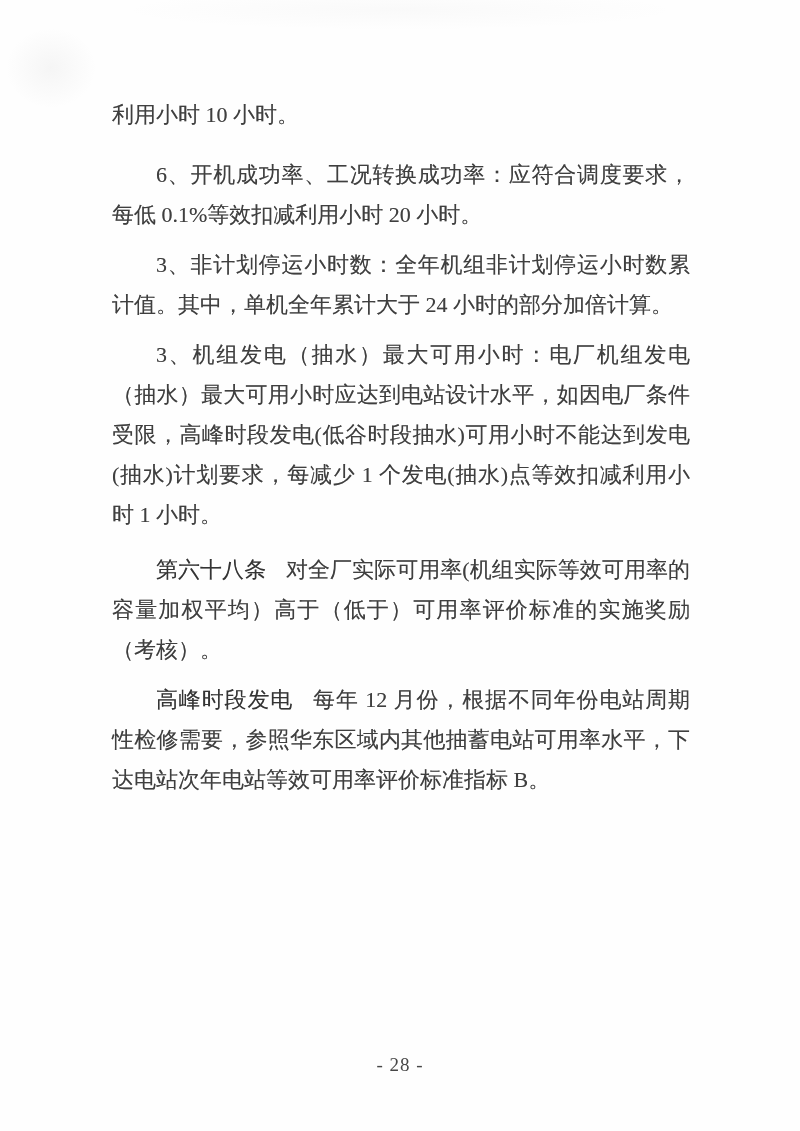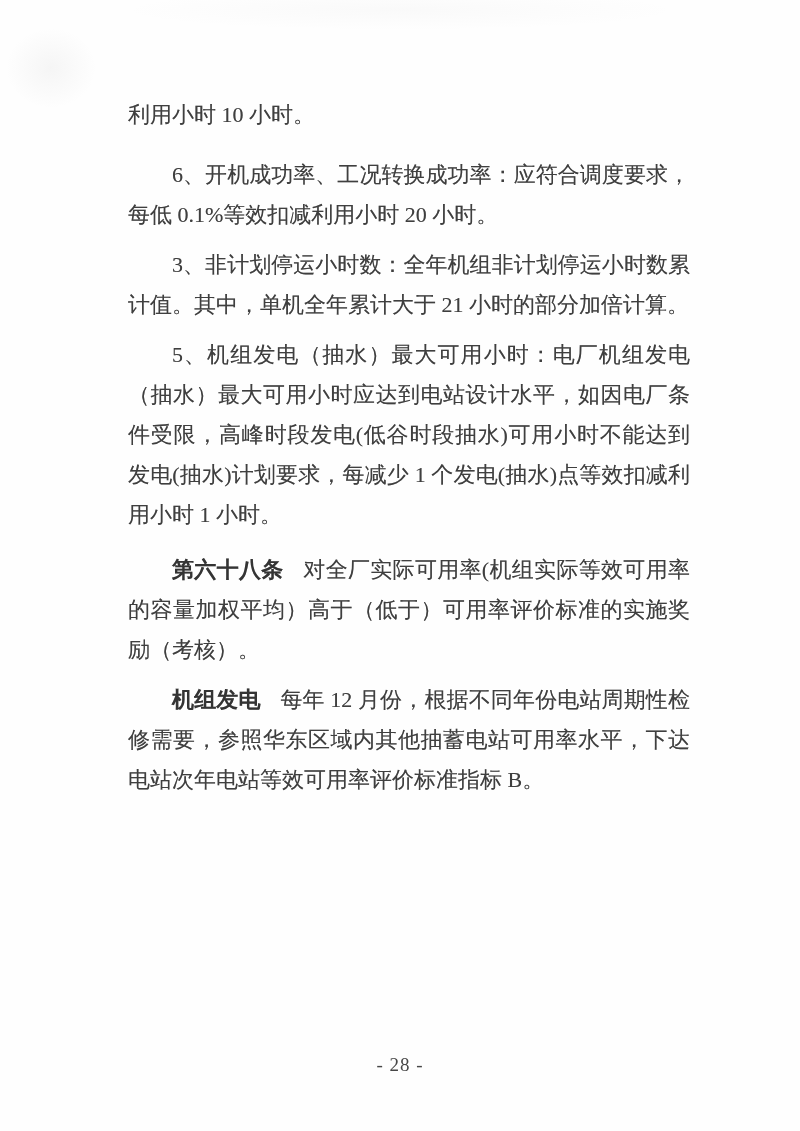--- a/index.html
+++ b/index.html
@@ -33,32 +33,32 @@
     left: 112px;
     top: 95px;
     width: 578px;
     color: #3f3f3f;
     font-size: 22px;
     line-height: 40px;
     text-align: justify;
     text-shadow: 0 0 0.5px rgba(60,60,60,0.45);
   }
   .para {
-    margin: 0 0 10px 16px;
+    margin: 0 0 10px 0;
     text-indent: 2em;
   }
   .para.continuation {
     text-indent: 0;
   }
   .para:nth-child(1) { margin-bottom: 20px; }
   .para:nth-child(4) { margin-bottom: 15px; }
   .para:nth-child(7) { margin-bottom: 0; }
   .para:nth-child(8) { margin-bottom: 0; }
   .term {
-    font-weight: bold;
+    font-weight: normal;
     color: #343434;
     margin-right: 0.9em;
   }
   .footer {
     position: absolute;
     left: 0;
     right: 0;
     top: 1050px;
     text-align: center;
     font-size: 19px;
@@ -70,22 +70,22 @@
 </head>
 <body>
 
 <div class="page">
   <div class="artifact-a"></div>
   <div class="artifact-b"></div>
 
   <main class="content" id="doc-body">
       <p class="para continuation"><span>利用小时 10 小时。</span></p>
       <p class="para list-item"><span>6、开机成功率、工况转换成功率：应符合调度要求，每低 0.1%等效扣减利用小时 20 小时。</span></p>
-      <p class="para list-item"><span>3、非计划停运小时数：全年机组非计划停运小时数累计值。其中，单机全年累计大于 21 小时的部分加倍计算。</span></p>
-      <p class="para list-item"><span>5、机组发电（抽水）最大可用小时：电厂机组发电（抽水）最大可用小时应达到电站设计水平，如因电厂条件受限，高峰时段发电(低谷时段抽水)可用小时不能达到发电(抽水)计划要求，每减少 1 个发电(抽水)点等效扣减利用小时 1 小时。</span></p>
+      <p class="para list-item"><span>3、非计划停运小时数：全年机组非计划停运小时数累计值。其中，单机全年累计大于 24 小时的部分加倍计算。</span></p>
+      <p class="para list-item"><span>3、机组发电（抽水）最大可用小时：电厂机组发电（抽水）最大可用小时应达到电站设计水平，如因电厂条件受限，高峰时段发电(低谷时段抽水)可用小时不能达到发电(抽水)计划要求，每减少 1 个发电(抽水)点等效扣减利用小时 1 小时。</span></p>
       <p class="para article"><span class="term">第六十八条</span><span>对全厂实际可用率(机组实际等效可用率的容量加权平均）高于（低于）可用率评价标准的实施奖励（考核）。</span></p>
-      <p class="para article"><span class="term">机组发电</span><span>每年 12 月份，根据不同年份电站周期性检修需要，参照华东区域内其他抽蓄电站可用率水平，下达电站次年电站等效可用率评价标准指标 B。</span></p>
+      <p class="para article"><span class="term">高峰时段发电</span><span>每年 12 月份，根据不同年份电站周期性检修需要，参照华东区域内其他抽蓄电站可用率水平，下达电站次年电站等效可用率评价标准指标 B。</span></p>
     </main>
 
   <div class="footer">
     <span>- 28 -</span>
   </div>
 </div>
 
 </body></html>

